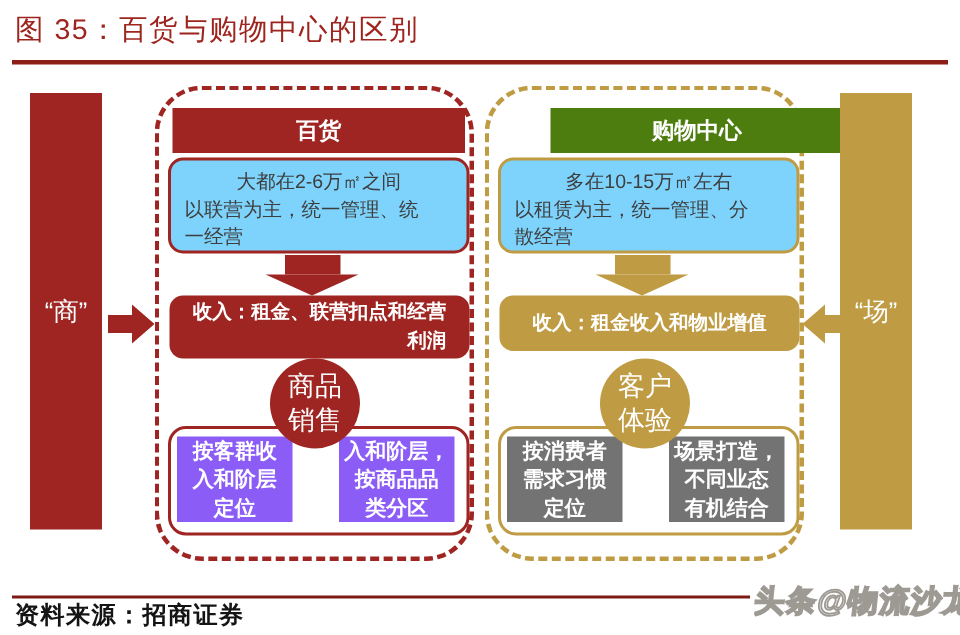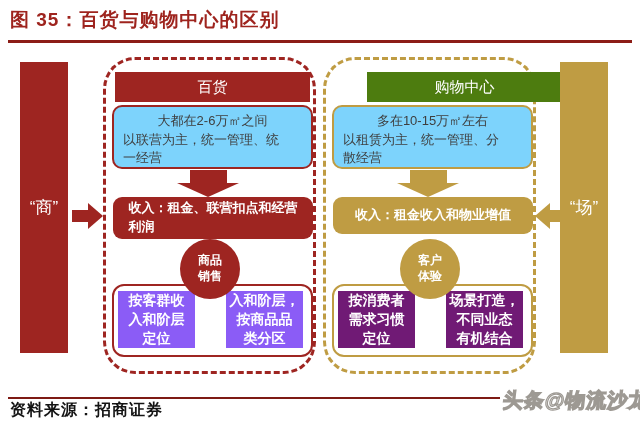--- a/index.html
+++ b/index.html
@@ -1,20 +1,20 @@
 <!DOCTYPE html>
 <html><head>
 <meta charset="utf-8">
 <style>
   html,body{margin:0;padding:0;background:#fff;}
   .page{position:relative;width:640px;height:423px;background:#ffffff;
         font-family:"Liberation Sans","DejaVu Sans",sans-serif;overflow:hidden;}
 
   
-  .fig-title{position:absolute;left:10px;top:7px;font-size:19px;font-weight:bold;
+  .fig-title{position:absolute;left:10px;top:7px;font-size:19px;font-weight:normal;
              color:#9e241e;letter-spacing:1px;}
   .title-rule{position:absolute;left:8px;top:40px;width:624px;height:3px;background:#8c1d17;}
 
   
   .vbar{position:absolute;top:62px;width:48px;height:291px;display:flex;
         align-items:center;justify-content:center;color:#fff;font-size:17px;}
   .vbar.red{left:20px;background:#9e2521;}
   .vbar.gold{left:560px;background:#bf9c43;}
 
   
@@ -25,61 +25,61 @@
   .stem-r{left:550px;top:210px;width:12px;background:#bf9c43;}
   .head-r{left:535px;top:203px;border-right:15px solid #bf9c43;}
 
   
   .panel{position:absolute;top:57px;width:213px;height:317px;border-radius:32px;
          box-sizing:border-box;background:#fff;}
   .panel.dept{left:103px;border:3px dashed #9e2521;}
   .panel.mall{left:323px;border:3px dashed #bf9c43;}
 
   .hdr{position:absolute;left:9px;top:12px;width:195px;height:30px;display:flex;
-       align-items:center;justify-content:center;color:#fff;font-weight:normal;font-size:15px;}
+       align-items:center;justify-content:center;color:#fff;font-weight:bold;font-size:15px;}
   .dept .hdr{background:#9e2521;}
   .mall .hdr{background:#4d7c0f;margin-left:32px;}
 
   .info{position:absolute;left:6px;top:45px;width:201px;height:64px;border-radius:10px;
         box-sizing:border-box;padding:5px 9px 0;font-size:13px;color:#3e3e3e;background:#7dd3fc;}
   .dept .info{border:2px solid #9e2521;}
   .mall .info{border:2px solid #bf9c43;}
   .info .l1{display:block;text-align:center;line-height:1.45;}
   .info .l2{display:block;text-align:left;white-space:pre-line;line-height:1.4;}
 
   .dstem{position:absolute;left:84px;top:110px;width:37px;height:13px;}
   .dhead{position:absolute;left:71px;top:123px;width:0;height:0;
          border-left:31px solid transparent;border-right:31px solid transparent;}
   .dept .dstem{background:#9e2521;}  .dept .dhead{border-top:14px solid #9e2521;}
   .mall .dstem{background:#bf9c43;}  .mall .dhead{border-top:14px solid #bf9c43;}
 
   .income{position:absolute;left:7px;top:137px;width:200px;border-radius:9px;color:#fff;
           font-weight:bold;font-size:13px;display:flex;align-items:center;justify-content:center;
-          text-align:left;white-space:pre-line;line-height:1.45;box-sizing:border-box;}
+          text-align:right;white-space:pre-line;line-height:1.45;box-sizing:border-box;}
   .dept .income{height:42px;background:#9e2521;}
   .mall .income{height:37px;background:#bf9c43;}
 
   .core-circle{position:absolute;left:74px;top:179px;width:60px;height:60px;border-radius:50%;
-          color:#fff;font-weight:bold;font-size:12px;display:flex;align-items:center;
+          color:#fff;font-weight:normal;font-size:18px;display:flex;align-items:center;
           justify-content:center;text-align:center;white-space:pre-line;line-height:1.3;z-index:2;}
   .dept .core-circle{background:#9e2521;}
   .mall .core-circle{background:#bf9c43;}
 
   .bottom-box{position:absolute;left:6px;top:224px;width:201px;height:73px;border-radius:12px;
           box-sizing:border-box;background:#fff;}
   .dept .bottom-box{border:2px solid #9e2521;}
   .mall .bottom-box{border:2px solid #bf9c43;}
 
   .cell{position:absolute;top:5px;width:77px;height:57px;color:#fff;font-weight:bold;font-size:14px;
         display:flex;align-items:center;justify-content:center;text-align:center;
         white-space:pre-line;line-height:1.35;}
   .cell.a{left:4px;}
   .cell.b{left:112px;}
   .dept .cell{background:#8b5cf6;}
-  .mall .cell{background:#701a75;}
+  .mall .cell{background:#737373;}
 
   
   .footer-rule{position:absolute;left:8px;top:397px;width:492px;height:2px;background:#7e1a14;}
   .source{position:absolute;left:10px;top:400px;font-family:"Liberation Serif","DejaVu Serif",serif;
           font-weight:600;font-size:16px;color:#141414;letter-spacing:1px;}
   .watermark{position:absolute;left:503px;top:387px;font-size:20px;font-weight:bold;
           letter-spacing:1px;color:rgba(255,255,255,0.85);-webkit-text-stroke:1.2px #9d9993;
           transform:skewX(-6deg);white-space:nowrap;}
 </style>
 </head>

